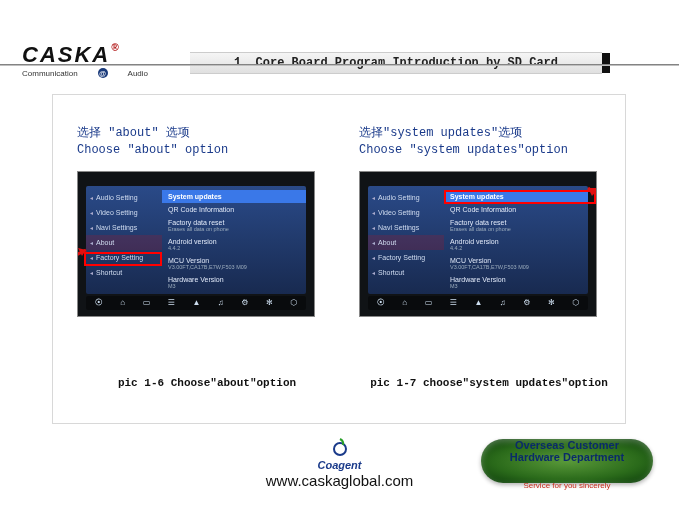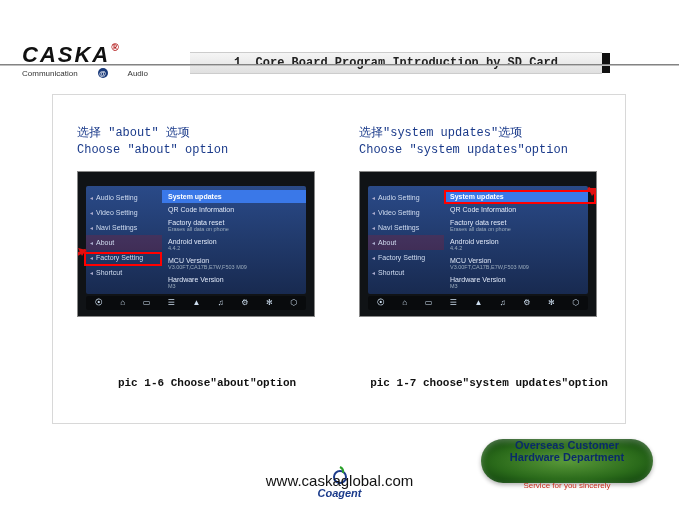--- a/index.html
+++ b/index.html
@@ -31,21 +31,21 @@
   .highlight-box { position:absolute; border:2px solid #f00; pointer-events:none;}
   .panel.left .highlight-box { left:6px; top:80px; width:78px; height:14px;}
   .panel.right .highlight-box { left:84px; top:18px; width:152px; height:14px;}
   .arrow { position:absolute; pointer-events:none;}
   .dock { position:absolute; left:8px; right:8px; bottom:6px; height:14px; display:flex; align-items:center; justify-content:space-around; background:rgba(0,0,0,0.4); border-radius:2px;}
   .dock span { font-size:8px; color:#cde;}
   .caption { position:absolute; width:260px; text-align:center; font-family:"SimSun","Courier New",monospace; font-size:11px; color:#111; font-weight:bold;}
   .caption.left { left:24px; top:282px;}
   .caption.right { left:306px; top:282px;}
   .footer { position:absolute; left:0; bottom:0; width:100%; height:74px;}
-  .coagent { position:absolute; left:50%; transform:translateX(-50%); bottom:10px; text-align:left;}
+  .coagent { position:absolute; left:50%; transform:translateX(-50%); bottom:38px; text-align:left;}
   .coagent-icon { width:20px; height:20px; margin:0 auto 2px; position:relative;}
   .coagent-icon svg { width:100%; height:100%;}
   .coagent-txt { font-size:11px; color:#1a3a8a; font-weight:bold; font-style:italic;}
   .url { position:absolute; left:50%; transform:translateX(-50%); bottom:20px; font-size:15px; color:#111; font-family:Liberation Sans, sans-serif;}
   .badge { position:absolute; right:26px; bottom:26px; width:172px; height:44px; border-radius:22px; background:radial-gradient(ellipse at center,#5a9a3a 0%,#2a6a1a 60%,#0a3a0a 100%); display:flex; flex-direction:column; align-items:center; box-shadow:inset 0 2px 6px rgba(255,255,255,0.3), 0 2px 4px rgba(0,0,0,0.3);}
   .badge-l1 { font-size:11px; color:#0a2a6a; font-weight:bold; line-height:1.1;}
   .badge-l2 { font-size:8px; color:#c82a1a; margin-top:18px;}
 </style>
 </head>
 <body>

